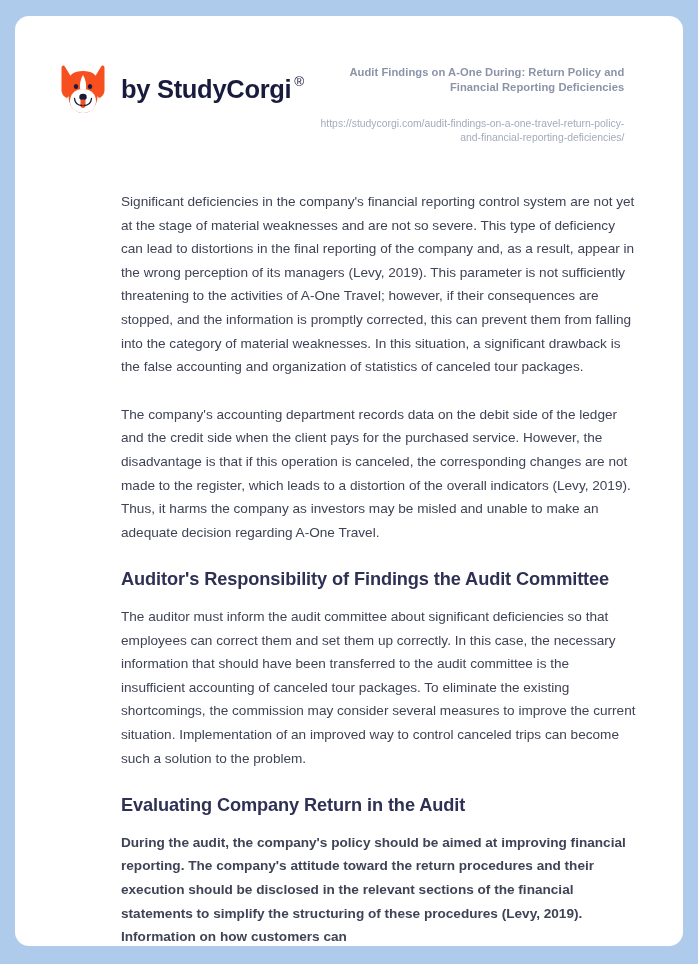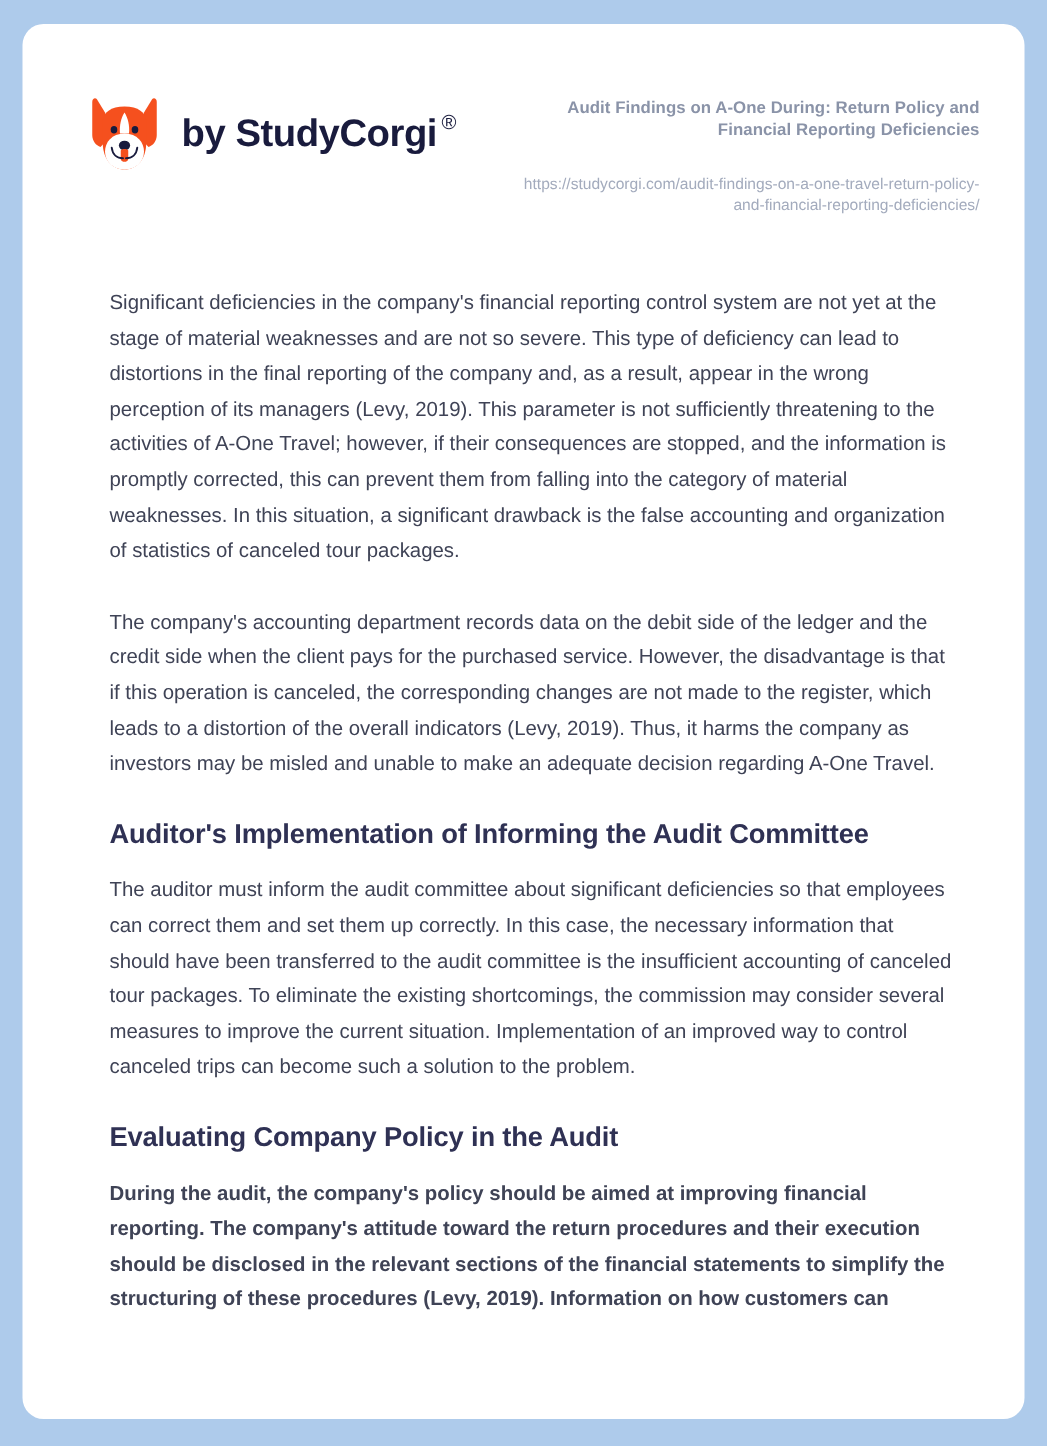--- a/index.html
+++ b/index.html
@@ -27,21 +27,20 @@
     background: #ffffff;
     border-radius: 14px;
     box-sizing: border-box;
     overflow: hidden;
   }
 
   
   .doc-header {
     display: flex;
     align-items: flex-start;
-    justify-content: space-between;
     padding: 46px 30px 0 43px;
     box-sizing: border-box;
   }
   .brand {
     display: flex;
     align-items: center;
     flex: 0 0 auto;
     padding-top: 2px;
   }
   .brand-logo {
@@ -90,20 +89,21 @@
     line-height: 1.35;
     margin-top: 22px;
     word-break: break-word;
   }
 
   
   .doc-body {
     padding: 0 47px 0 58px;
     box-sizing: border-box;
     margin-top: 45px;
+    margin-left: 48px;
   }
   .para {
     font-size: 13.6px;
     line-height: 23.6px;
     color: #3f4356;
     margin: 0 0 24px 0;
     text-align: left;
   }
   .para:last-child { margin-bottom: 0; font-weight: bold; }
   .section-head {
@@ -161,20 +161,20 @@
       <div class="doc-meta">
         <div class="doc-title">Audit Findings on A-One During: Return Policy and Financial Reporting Deficiencies</div>
         <div class="doc-url">https://studycorgi.com/audit-findings-on-a-one-travel-return-policy-and-financial-reporting-deficiencies/</div>
       </div>
 
     </div>
 
     <div class="doc-body">
       <p class="para">Significant deficiencies in the company's financial reporting control system are not yet at the stage of material weaknesses and are not so severe. This type of deficiency can lead to distortions in the final reporting of the company and, as a result, appear in the wrong perception of its managers (Levy, 2019). This parameter is not sufficiently threatening to the activities of A-One Travel; however, if their consequences are stopped, and the information is promptly corrected, this can prevent them from falling into the category of material weaknesses. In this situation, a significant drawback is the false accounting and organization of statistics of canceled tour packages.</p>
       <p class="para">The company's accounting department records data on the debit side of the ledger and the credit side when the client pays for the purchased service. However, the disadvantage is that if this operation is canceled, the corresponding changes are not made to the register, which leads to a distortion of the overall indicators (Levy, 2019). Thus, it harms the company as investors may be misled and unable to make an adequate decision regarding A-One Travel.</p>
-      <h2 class="section-head">Auditor's Implementation of Informing the Audit Committee</h2>
+      <h2 class="section-head">Auditor's Responsibility of Findings the Audit Committee</h2>
       <p class="para">The auditor must inform the audit committee about significant deficiencies so that employees can correct them and set them up correctly. In this case, the necessary information that should have been transferred to the audit committee is the insufficient accounting of canceled tour packages. To eliminate the existing shortcomings, the commission may consider several measures to improve the current situation. Implementation of an improved way to control canceled trips can become such a solution to the problem.</p>
-      <h2 class="section-head tight">Evaluating Company Policy in the Audit</h2>
+      <h2 class="section-head tight">Evaluating Company Return in the Audit</h2>
       <p class="para">During the audit, the company's policy should be aimed at improving financial reporting. The company's attitude toward the return procedures and their execution should be disclosed in the relevant sections of the financial statements to simplify the structuring of these procedures (Levy, 2019). Information on how customers can</p>
     </div>
 
   </div>
 </div>
 
 </body></html>

